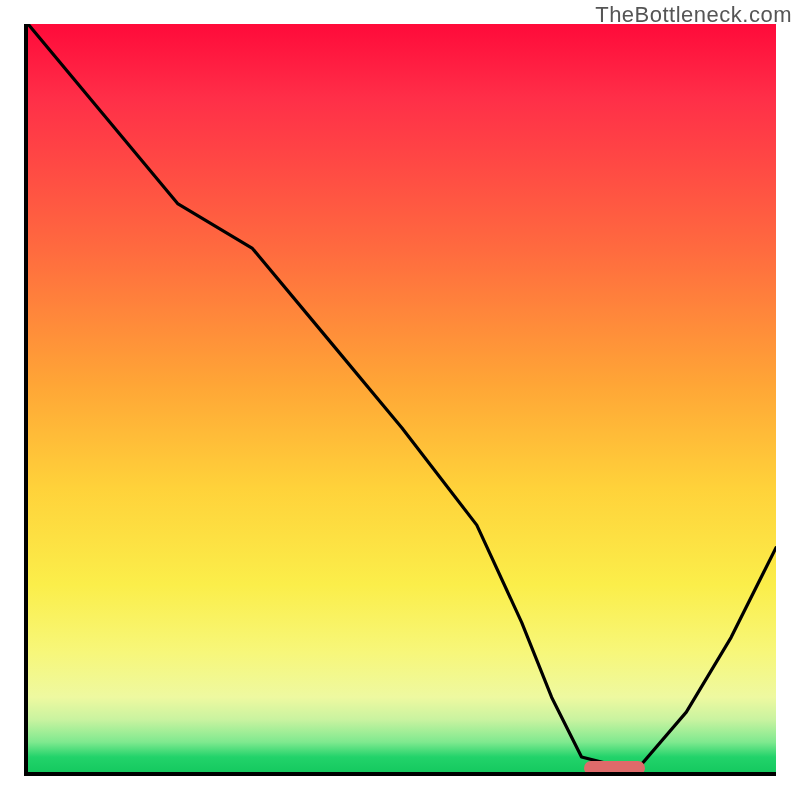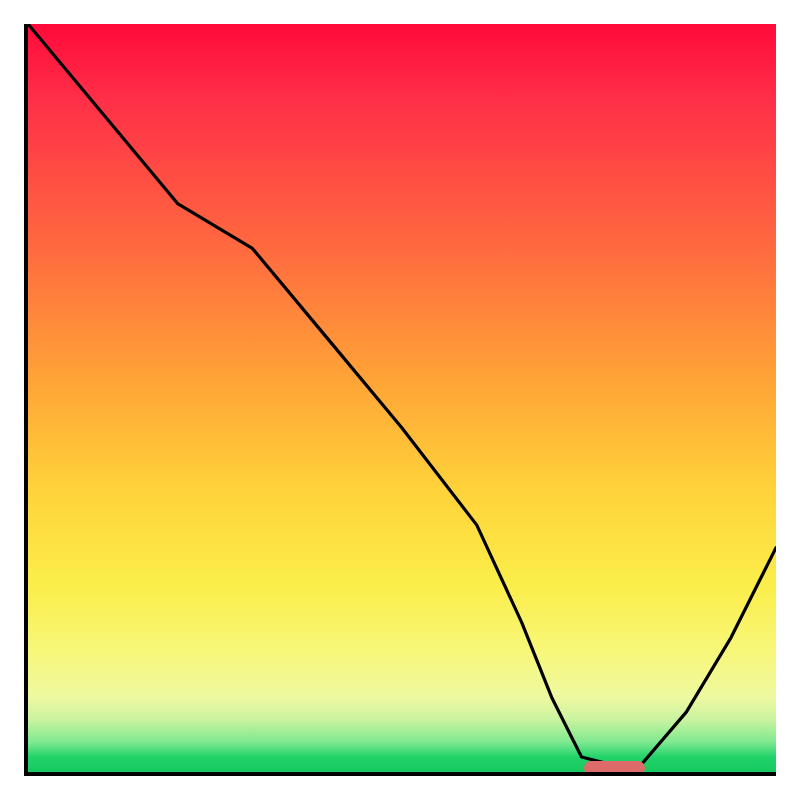--- a/index.html
+++ b/index.html
@@ -65,20 +65,21 @@
     position: absolute;
     height: 14px;
     border-radius: 7px;
     background: #df6a6a;
   }
 </style>
 </head>
 <body>
 
 <div class="wrap">
+  <div class="watermark">TheBottleneck.com</div>
 
   <div class="plot">
     <div class="gradient"></div>
 
     <svg class="curve" viewBox="0 0 752 752" preserveAspectRatio="none">
       <path id="curve-path" fill="none" stroke="#000" stroke-width="3.2" stroke-linecap="round" stroke-linejoin="round" d="M0.0 0.0 L75.2 90.2 L150.4 180.5 L225.6 225.6 L300.8 315.8 L376.0 406.1 L451.2 503.8 L496.3 601.6 L526.4 676.8 L556.5 737.0 L586.6 744.5 L616.6 744.5 L661.8 691.8 L706.9 616.6 L752.0 526.4"></path>
     </svg>
 
     <div id="marker" class="marker" style="left: 556.48px; width: 60.16px; top: 737.48px;"></div>
   </div>

